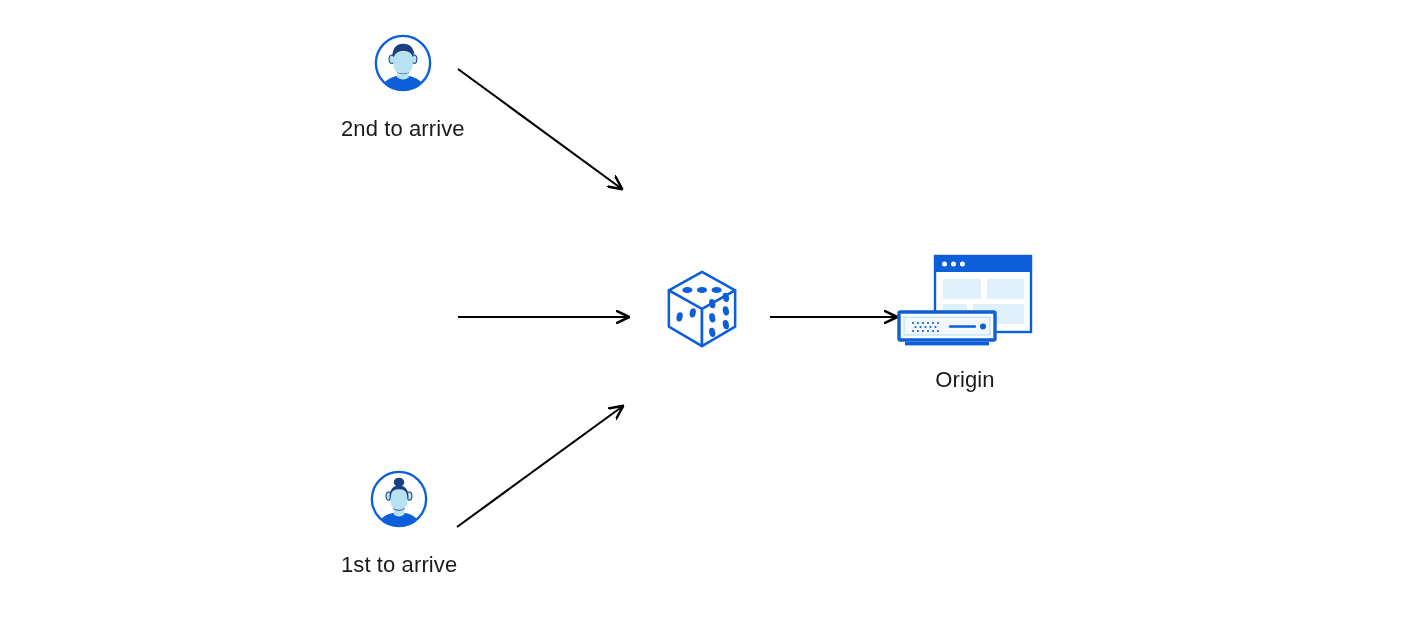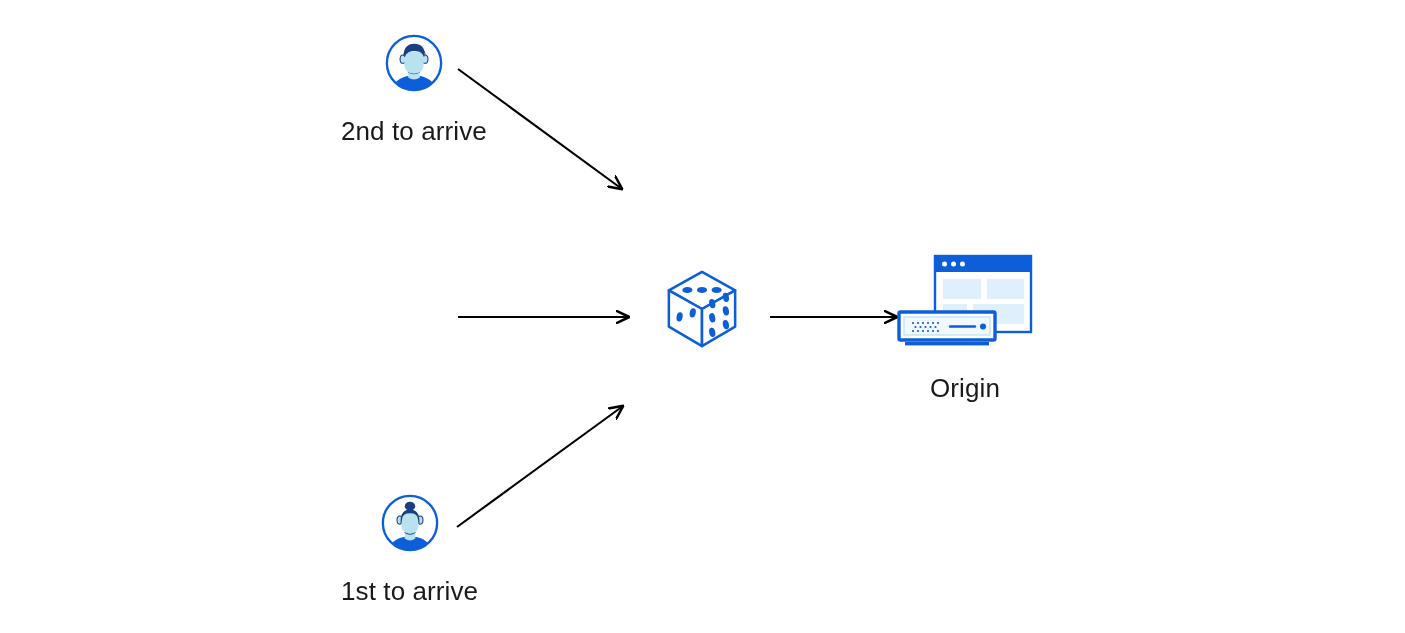--- a/index.html
+++ b/index.html
@@ -20,42 +20,42 @@
     width: 1405px;
     height: 633px;
   }
   .node {
     position: absolute;
     display: flex;
     flex-direction: column;
     align-items: center;
   }
   .node-label {
-    font-size: 26px;
+    font-size: 22px;
     color: #1a1a1a;
     letter-spacing: 0.1px;
     white-space: nowrap;
     line-height: 1;
   }
   .avatar-wrap { width: 62px; height: 62px; }
   .avatar-label { margin-top: 24px; }
 
   
   #node-second { left: 341px; top: 32px; }
   #node-third  { left: 341px; top: 258px; }
-  #node-first  { left: 341px; top: 492px; text-align: right; }
+  #node-first  { left: 341px; top: 468px; text-align: right; }
 
   
   #node-dice { left: 663px; top: 268px; }
   .dice-wrap { width: 78px; height: 82px; }
 
   
   #node-origin { left: 895px; top: 252px; }
   .origin-wrap { width: 140px; height: 105px; }
-  .origin-label { margin-top: 18px; text-align: right; }
+  .origin-label { margin-top: 12px; text-align: right; }
 
   
   .arrows {
     position: absolute;
     left: 0; top: 0;
     width: 1405px;
     height: 633px;
     pointer-events: none;
   }
 </style>

